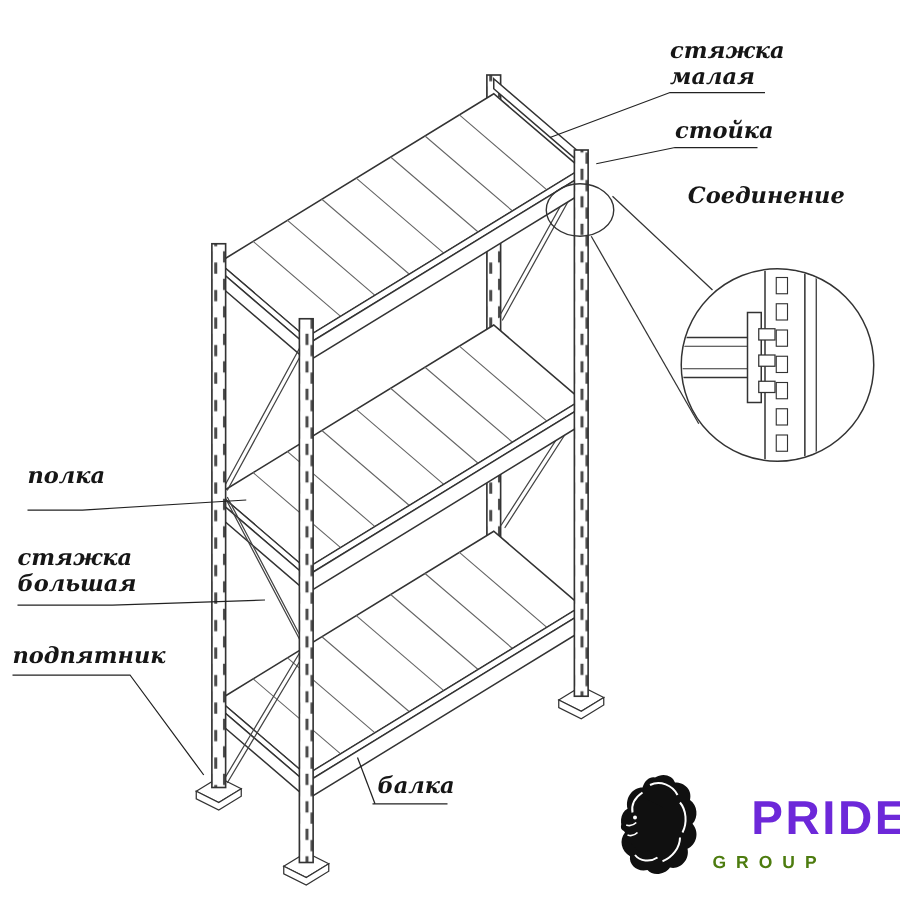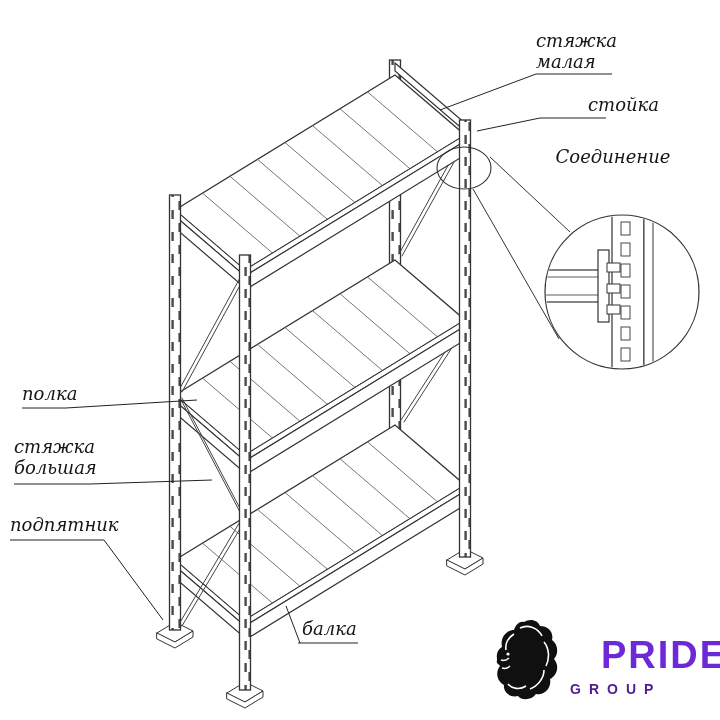--- a/index.html
+++ b/index.html
@@ -1,25 +1,25 @@
 <!DOCTYPE html>
 <html><head>
 <meta charset="utf-8">
 <style>
   * { margin:0; padding:0; box-sizing:border-box; }
   html,body { width:720px; height:720px; background:#ffffff; }
   body { font-family:"DejaVu Serif", serif; }
   .canvas { position:relative; width:720px; height:720px; background:#fff; overflow:hidden; }
   .canvas > svg { position:absolute; left:0; top:0; }
-  .hand-label { position:absolute; font-style:italic; font-size:18px; line-height:21px; color:#161616; white-space:nowrap; }
+  .hand-label { position:absolute; font-style:italic; font-size:18px; line-height:21px; color:#161616; white-space:nowrap;font-weight:bold; }
   .hand-label.center { text-align:center; }
   .logo-brand { position:absolute; left:564px; top:634px; font-family:"Liberation Sans", sans-serif;
                 font-weight:700; font-size:38px; letter-spacing:2px; color:#6d28d9;margin-left:37px; }
   .logo-sub   { position:absolute; left:570px; top:681px; font-family:"Liberation Sans", sans-serif;
-                font-weight:600; font-size:14px; letter-spacing:8px; color:#4c1d95; }
+                font-weight:600; font-size:14px; letter-spacing:8px; color:#4d7c0f; }
 </style>
 </head>
 <body>
 
 <div class="canvas">
 
   <svg width="720" height="720" viewBox="0 0 720 720">
     <defs>
       <pattern id="slots" width="11" height="22" patternUnits="userSpaceOnUse">
         <rect width="11" height="22" fill="#ffffff"></rect>
@@ -173,29 +173,29 @@
       <circle cx="14" cy="38" r="1.6" fill="#fff"></circle>
       <path fill="none" stroke="#fff" stroke-width="1.4" d="M7,44 C10,45 13,44 15,42 M8,52 C11,53 14,52 16,50"></path>
     </g>
   </svg>
 
   <div class="hand-label" style="left:536px; top:30px;">
     <div>стяжка</div>
     <div>малая</div>
   </div>
 
-  <div class="hand-label" style="left:540px; top:94px;margin-left:48px;">
+  <div class="hand-label" style="left:540px; top:94px;">
     <div>стойка</div>
   </div>
 
   <div class="hand-label center" style="left:546px; top:146px; width:134px;">
     <div>Соединение</div>
   </div>
 
-  <div class="hand-label" style="left:22px; top:383px;">
+  <div class="hand-label" style="left:22px; top:370px;">
     <div>полка</div>
   </div>
 
   <div class="hand-label" style="left:14px; top:436px;">
     <div>стяжка</div>
     <div>большая</div>
   </div>
 
   <div class="hand-label" style="left:10px; top:514px;">
     <div>подпятник</div>

